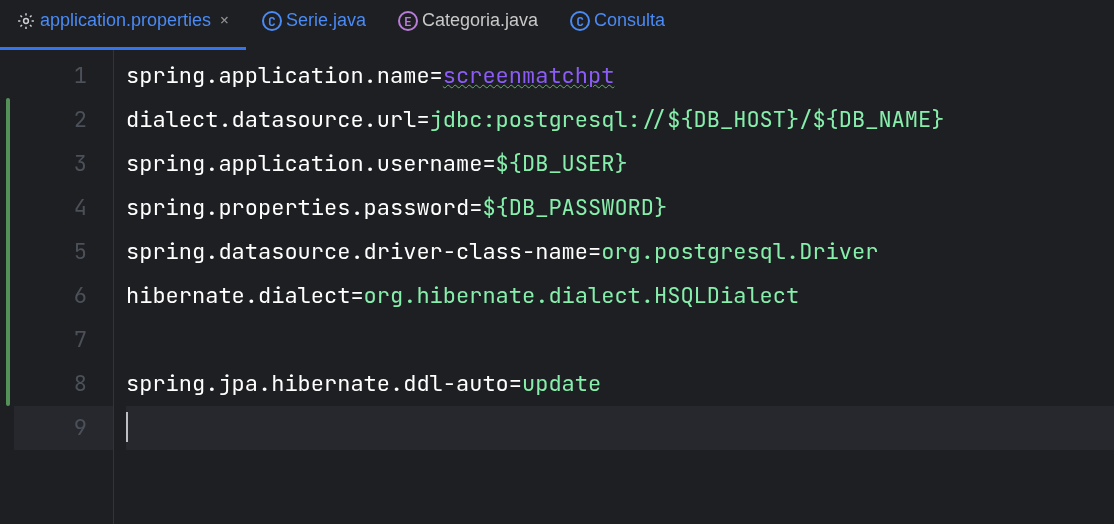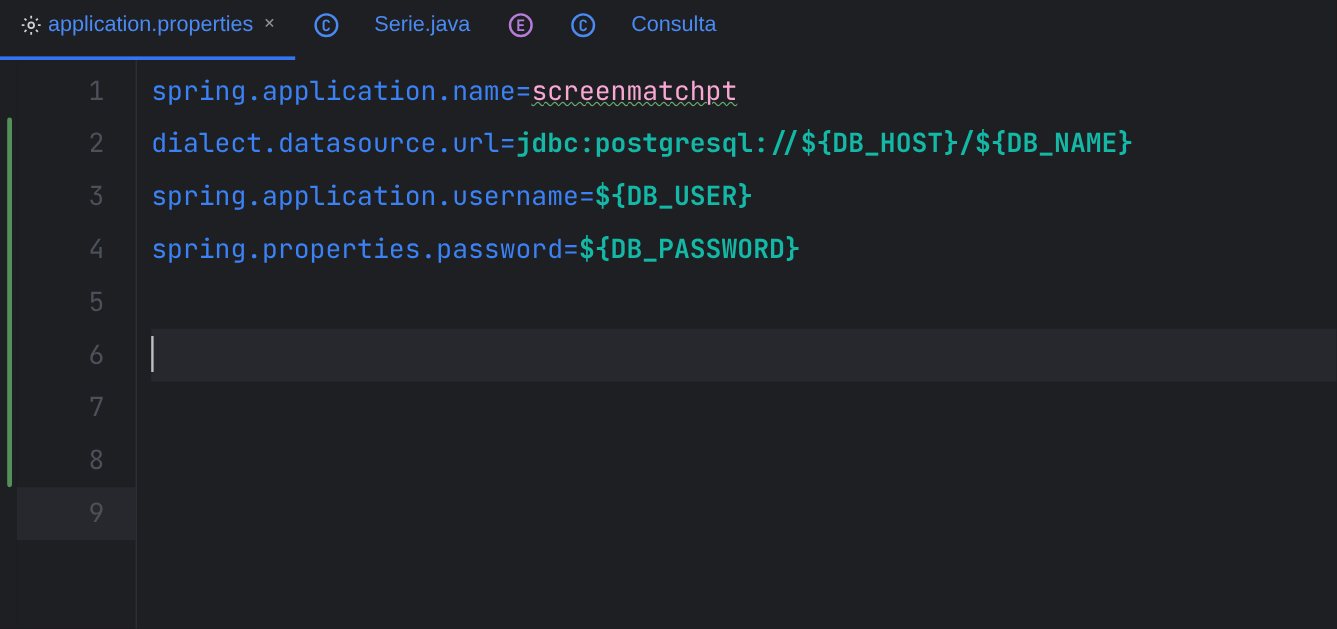--- a/index.html
+++ b/index.html
@@ -75,21 +75,20 @@
     }
     .tab-label {
       font-size: 18px;
       font-family: -apple-system, BlinkMacSystemFont, 'Segoe UI', sans-serif;
     }
     .tab.active .tab-label {
       color: #4a8af4;
     }
     .tab-label-inactive-light {
       color: #4a8af4;
-      margin-left: 26px;
     }
     .tab-label-inactive-gray {
       color: #c8c8c8;
     }
     .close-icon {
       color: #8e8e8e;
       margin-left: 4px;
       font-size: 18px;
     }
     .editor-area {
@@ -134,28 +133,27 @@
       padding-left: 12px;
     }
     .code-line {
       height: 44px;
       line-height: 44px;
       font-size: 22px;
       white-space: pre;
       font-family: 'JetBrains Mono', 'Consolas', 'Monaco', monospace;
     }
     .prop-key {
-      color: #3b82f6;
+      color: #ffffff;
     }
     .prop-value {
-      color: #14b8a6;
-      font-weight: bold;
+      color: #86efac;
     }
     .prop-value-underline {
-      color: #f9a8d4;
+      color: #8b5cf6;
       text-decoration: underline wavy #6aab73;
       text-decoration-thickness: 1px;
     }
     .cursor {
       display: inline-block;
       width: 2px;
       height: 30px;
       background: #bcbec4;
       vertical-align: middle;
       margin-bottom: 4px;
@@ -184,20 +182,21 @@
   <div class="tab">
     <span class="icon">
       <span class="icon-letter icon-c">C</span>
     </span>
     <span class="tab-label tab-label-inactive-light">Serie.java</span>
   </div>
   <div class="tab">
     <span class="icon">
       <span class="icon-letter icon-e">E</span>
     </span>
+    <span class="tab-label tab-label-inactive-gray">Categoria.java</span>
   </div>
   <div class="tab">
     <span class="icon">
       <span class="icon-letter icon-c">C</span>
     </span>
     <span class="tab-label tab-label-inactive-light">Consulta</span>
   </div>
 </div>
 
 <div class="editor-area">
@@ -213,16 +212,19 @@
       <div class="line-number">6</div>
       <div class="line-number">7</div>
       <div class="line-number">8</div>
       <div class="line-number current-line">9</div>
     </div>
   <div class="code-area" id="code">
       <div class="code-line"><span class="prop-key">spring.application.name=</span><span class="prop-value-underline">screenmatchpt</span></div>
       <div class="code-line"><span class="prop-key">dialect.datasource.url=</span><span class="prop-value">jdbc:postgresql://${DB_HOST}/${DB_NAME}</span></div>
       <div class="code-line"><span class="prop-key">spring.application.username=</span><span class="prop-value">${DB_USER}</span></div>
       <div class="code-line"><span class="prop-key">spring.properties.password=</span><span class="prop-value">${DB_PASSWORD}</span></div>
+      <div class="code-line"><span class="prop-key">spring.datasource.driver-class-name=</span><span class="prop-value">org.postgresql.Driver</span></div>
+      <div class="code-line"><span class="prop-key">hibernate.dialect=</span><span class="prop-value">org.hibernate.dialect.HSQLDialect</span></div>
       <div class="code-line"></div>
+      <div class="code-line"><span class="prop-key">spring.jpa.hibernate.ddl-auto=</span><span class="prop-value">update</span></div>
       <div class="code-line current-line"><span class="cursor"></span></div>
     </div>
 </div>
 
 </body></html>

